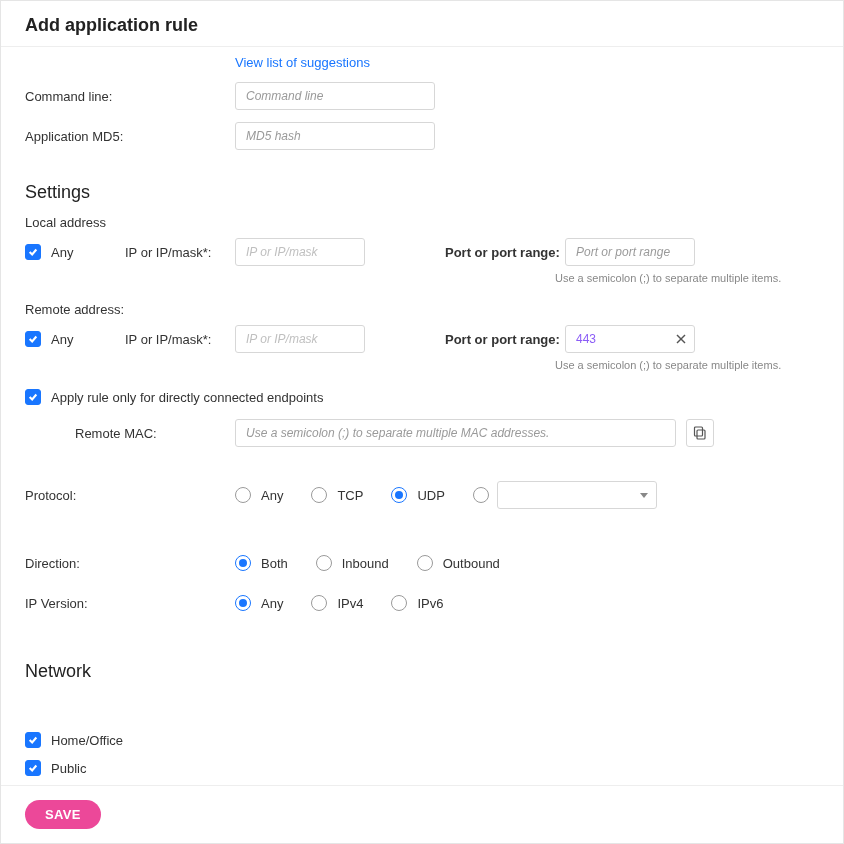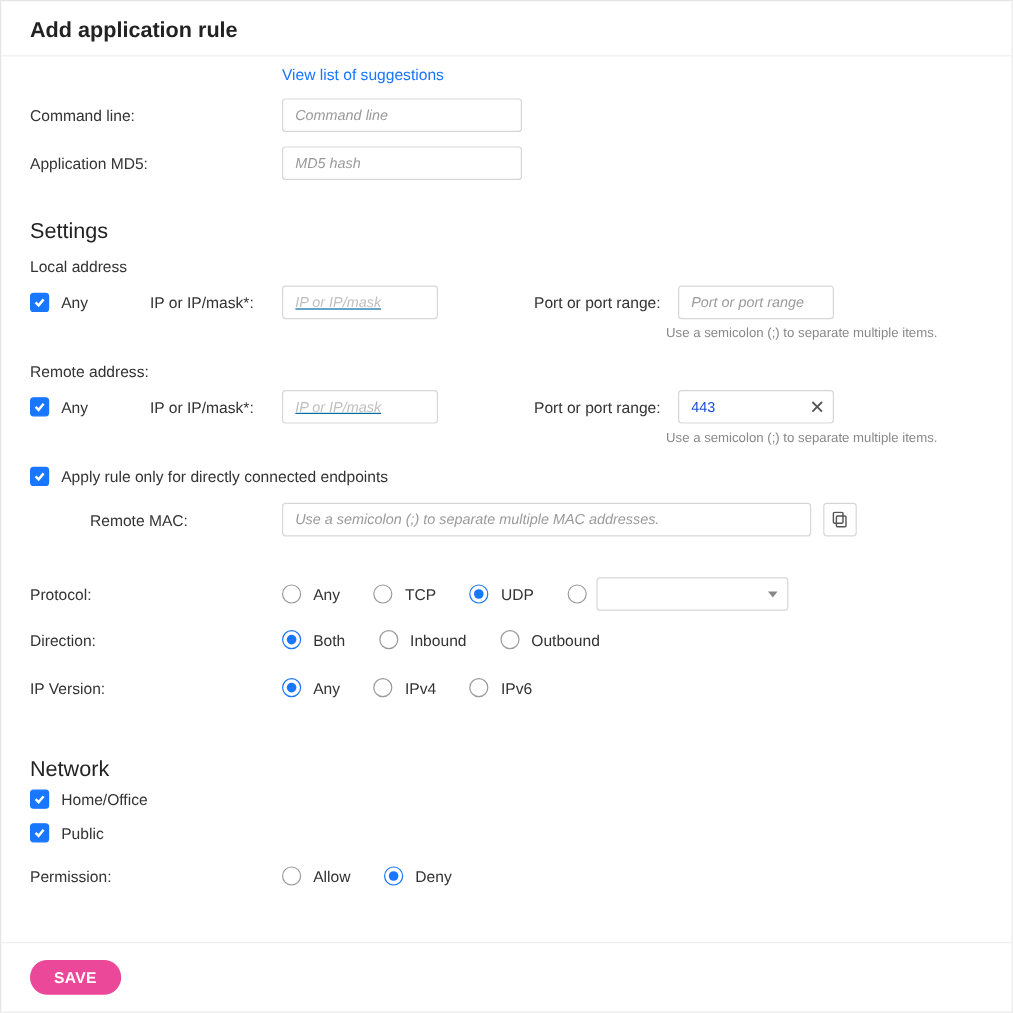--- a/index.html
+++ b/index.html
@@ -61,35 +61,34 @@
     margin-top: 12px;
     margin-bottom: 2px;
   }
   input[type=text].txt {
     height: 28px;
     border: 1px solid #d7d7d7;
     border-radius: 3px;
     padding: 0 10px;
     font-size: 12px;
     font-family: inherit;
-    color: #1d4ed8;
+    color: #8b5cf6;
     outline: none;
     background:#fff;
   }
   input[type=text].txt::placeholder {
     color: #9a9a9a;
     font-style: italic;
   }
   input[type=text].txt[disabled]::placeholder {
     color:#bfbfbf;
   }
   input[type=text].txt[disabled] {
     background:#fff;
-    color:#0369a1;
-    text-decoration:underline;
+    color:#be185d;
   }
   .w200 { width: 200px; }
   .w130 { width: 130px; }
   .w540 { width: 441px; }
   .hint {
     font-size: 11px;
     color: #888;
     margin-top: 6px;
   }
   
@@ -136,21 +135,21 @@
   .rb-label { margin-left:10px; font-size:13px; color:#333; margin-right:28px;}
   .radio-row { display:flex; align-items:center; flex-wrap:wrap; }
 
   .addr-line {
     display:flex;
     align-items:center;
     margin-top:8px;
   }
   .addr-line .any-block { display:flex; align-items:center; width:100px; }
   .addr-line .ip-lbl { width:110px; font-size:13px; color:#333; }
-  .addr-line .port-lbl { width:120px; font-size:13px; color:#333; margin-left:40px; }
+  .addr-line .port-lbl { width:120px; font-size:13px; color:#333; margin-left:40px;font-weight:bold; }
 
   .port-wrap { position:relative; display:inline-block; }
   .port-wrap .clear-x {
     position:absolute; right:6px; top:50%; transform:translateY(-50%);
     width:16px; height:16px;
     cursor:pointer;
     color:#666;
     display:flex; align-items:center; justify-content:center;
   }
 
@@ -301,21 +300,21 @@
         <span class="rb-label">UDP</span>
 
         <span class="rb"></span>
         <span style="width:8px;"></span>
         <span class="select-box">
           <span class="caret"></span>
         </span>
       </div>
     </div>
 
-    <div class="row" style="margin-top:16px;">
+    <div class="row" style="margin-top:46px;">
       <div class="label-col">Direction:</div>
       <div class="radio-row">
         <span class="rb sel">
             <span class="dot"></span>
           </span>
         <span class="rb-label">Both</span>
 
         <span class="rb"></span>
         <span class="rb-label">Inbound</span>
 
@@ -337,21 +336,21 @@
 
         <span class="rb"></span>
         <span class="rb-label">IPv6</span>
       </div>
     </div>
 
     <div class="section-title" style="margin-top:50px;">Network</div>
 
     <div class="row" style="margin-top:6px;">
       <div>
-        <div style="display:flex;align-items:center;">
+        <div style="display:flex;align-items:center;margin-top:44px;">
           <span class="cb checked">
             <svg viewBox="0 0 12 12">
                 <polyline points="2,6 5,9 10,3"></polyline>
               </svg>
           </span>
           <span class="cb-label">Home/Office</span>
         </div>
         <div style="display:flex;align-items:center;margin-top:12px;">
           <span class="cb checked">
             <svg viewBox="0 0 12 12">

